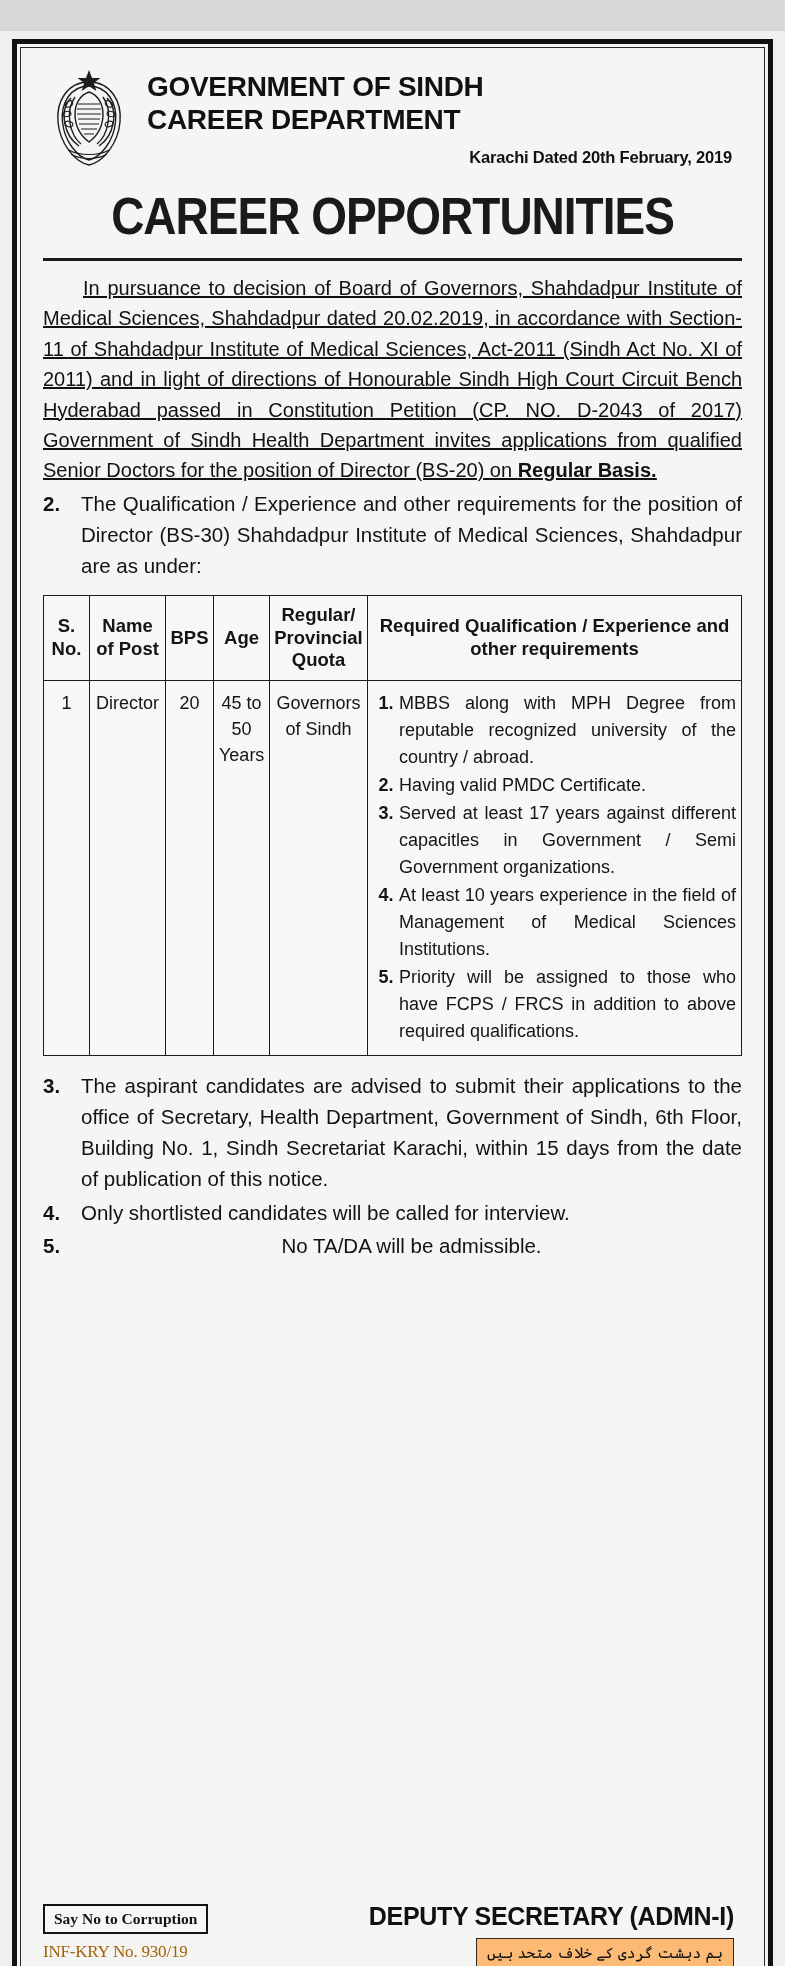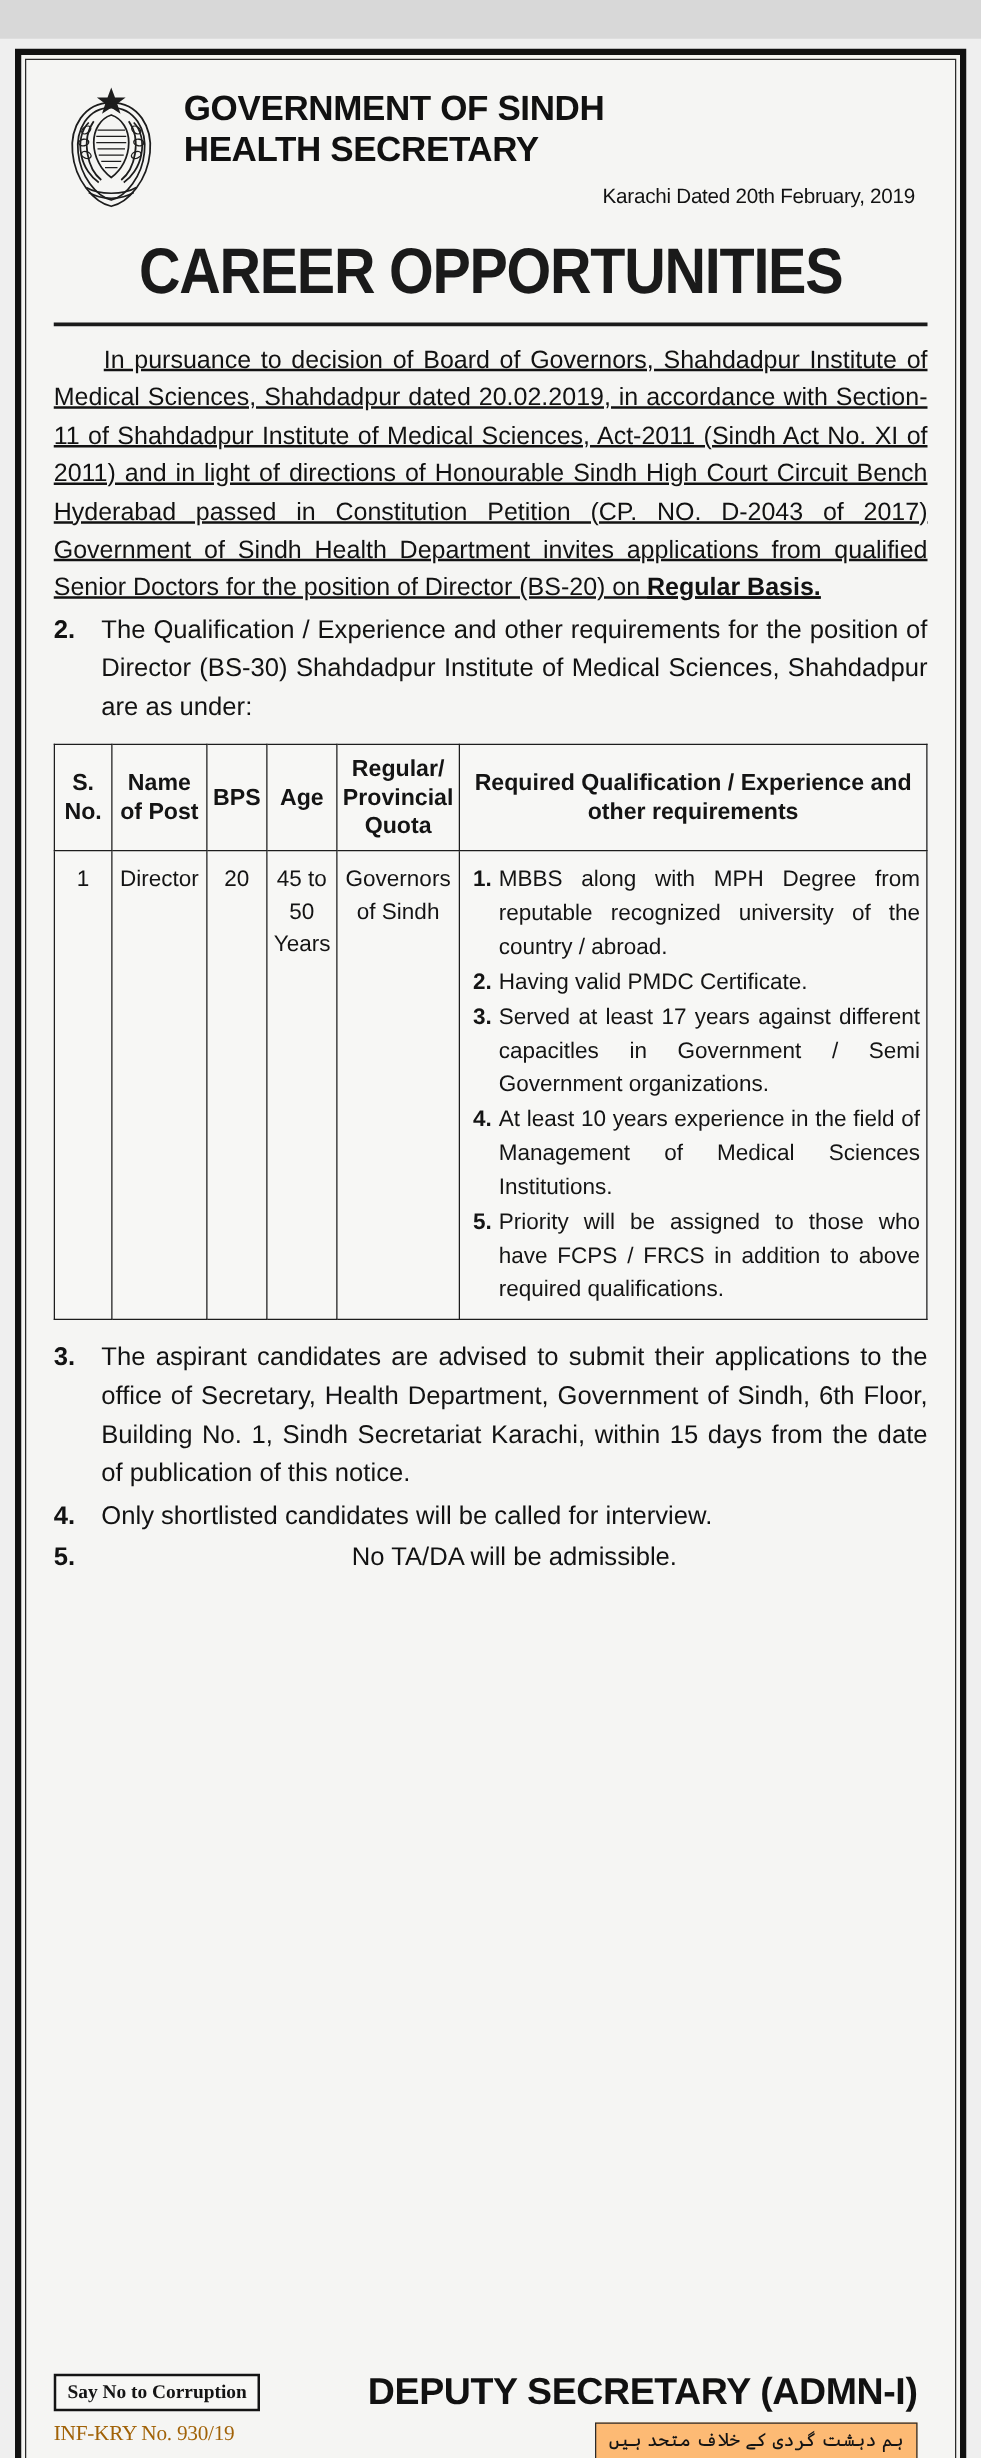--- a/index.html
+++ b/index.html
@@ -57,21 +57,21 @@
     padding-top: 6px;
   }
   .gov-line {
     font-weight: bold;
     font-size: 28px;
     letter-spacing: -0.3px;
     line-height: 1.18;
     color: #111;
   }
   .date-line {
-    font-weight: normal;
+    font-weight: bold;
     font-size: 16.5px;
     color: #111;
     margin-top: 12px;
     text-align: right;
     padding-right: 16px;
     letter-spacing: -0.2px;
   }
 
   
   .career-title {
@@ -205,21 +205,21 @@
     color: #a16207;
     margin-top: 8px;
     letter-spacing: -0.2px;
   }
   .footer-right {
     text-align: right;
     padding-right: 8px;
   }
   .deputy {
     font-weight: bold;
-    font-size: 30px;
+    font-size: 25px;
     color: #111;
     letter-spacing: -0.3px;
   }
   .urdu-box {
     border: 1.5px solid #2b2b2b;
     display: inline-block;
     margin-top: 7px;
     padding: 3px 10px 4px 10px;
     background: #fdba74;
   }
@@ -275,21 +275,21 @@
                 <ellipse cx="60" cy="60" rx="4" ry="2.6" transform="rotate(-20 60 60)"></ellipse>
               </g>
 
               <path d="M20 86 C30 92 50 92 60 86" stroke-width="1.2"></path>
               <path d="M22 90 C32 96 48 96 58 90" stroke-width="1.2"></path>
             </g>
           </svg>
         </div>
         <div class="header-text">
           <div class="gov-line">GOVERNMENT OF SINDH</div>
-          <div class="gov-line">HEALTH SECRETARY</div>
+          <div class="gov-line">CAREER DEPARTMENT</div>
           <div class="date-line">Karachi Dated 20th February, 2019</div>
         </div>
       </div>
 
       <div class="career-title">CAREER OPPORTUNITIES</div>
       <div class="career-rule"></div>
 
       <div class="body-wrap">
         <p class="para intro"><span>In pursuance to decision of Board of Governors, Shahdadpur Institute of Medical Sciences, Shahdadpur dated 20.02.2019, in accordance with Section-11 of Shahdadpur Institute of Medical Sciences, Act-2011 (Sindh Act No. XI of 2011) and in light of directions of Honourable Sindh High Court Circuit Bench Hyderabad passed in Constitution Petition (CP. NO. D-2043 of 2017) Government of Sindh Health Department invites applications from qualified Senior Doctors for the position of Director (BS-20) on </span><span class="bold-underline">Regular Basis.</span></p>
 

